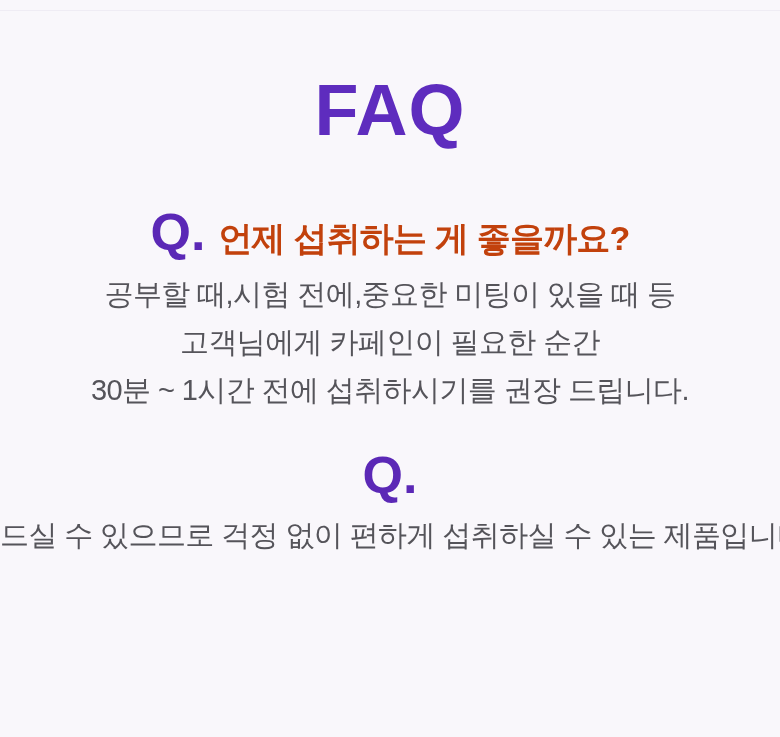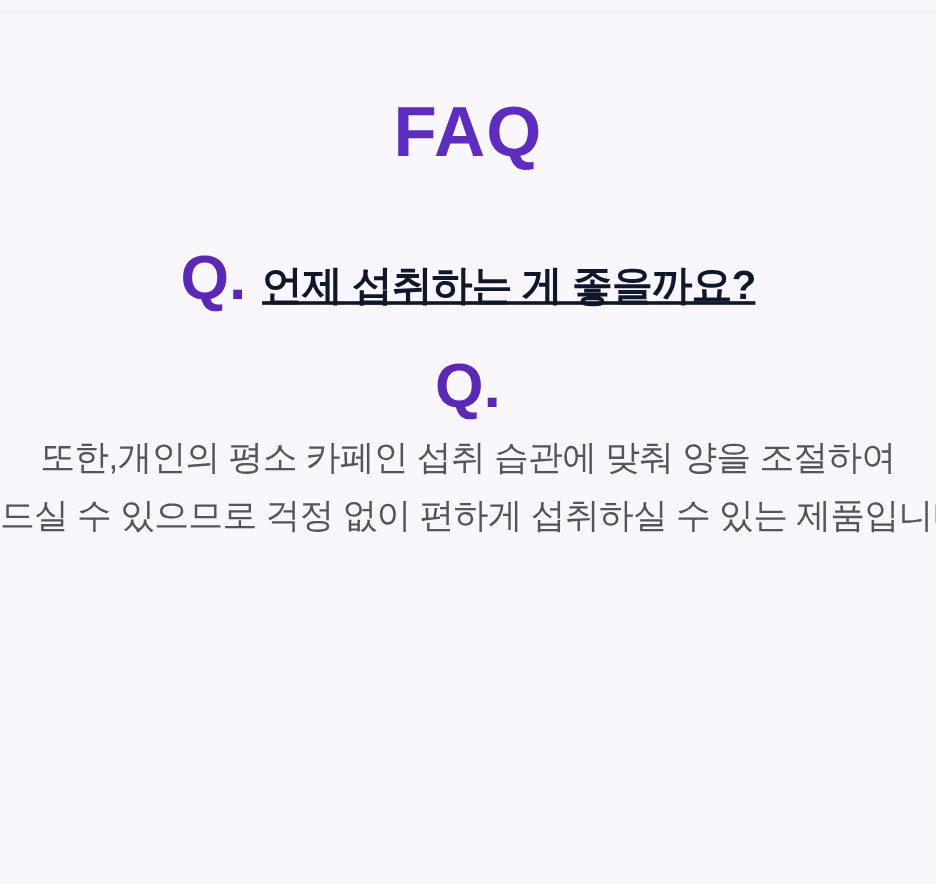--- a/index.html
+++ b/index.html
@@ -22,21 +22,21 @@
     height: 1px;
     background: #EFECF4;
   }
   .faq-section {
     width: 780px;
     text-align: center;
   }
   .faq-title {
     margin: 0;
     padding-top: 68px;
-    font-size: 59px;
+    font-size: 72px;
     line-height: 84px;
     font-weight: 800;
     letter-spacing: 1px;
     color: #5E2CBE;
   }
   .q-row {
     display: flex;
     justify-content: center;
     align-items: baseline;
     gap: 13px;
@@ -47,22 +47,21 @@
   .q-mark {
     font-size: 52px;
     line-height: 56px;
     font-weight: 800;
     color: #5B28B6;
   }
   .q-text {
     font-size: 34px;
     font-weight: 700;
     letter-spacing: -0.8px;
-    color: #0f172a;
-    text-decoration: underline;
+    color: #c2410c;
   }
   .answer {
     margin: 8px 0 0 0;
     font-size: 29px;
     line-height: 48px;
     font-weight: 400;
     letter-spacing: -0.6px;
     color: #55545A;
   }
   .answer .line {
@@ -76,25 +75,29 @@
 
 <main class="faq-section">
 
   <h1 class="faq-title">FAQ</h1>
 
   <section>
     <h2 class="q-row q-row-1" style="margin-bottom:0;">
       <span class="q-mark">Q.</span>
       <span class="q-text">언제 섭취하는 게 좋을까요?</span>
     </h2>
+    <p class="answer">
+      <span class="line" style="display:block">공부할 때,시험 전에,중요한 미팅이 있을 때 등</span>
+      <span class="line" style="display:block">고객님에게 카페인이 필요한 순간</span>
+      <span class="line" style="display:block">30분 ~ 1시간 전에 섭취하시기를 권장 드립니다.</span>
+    </p>
   </section>
 
   <section>
     <h2 class="q-row q-row-2" style="margin-bottom:0;">
       <span class="q-mark">Q.</span>
     </h2>
     <p class="answer">
-      <span class="line" style="display:block">또한,개인의 평소 카페인 섭취 습관에 맞춰 양을 조절하여</span>
       <span class="line" style="display:block">드실 수 있으므로 걱정 없이 편하게 섭취하실 수 있는 제품입니다.</span>
     </p>
   </section>
 
 </main>
 
 </body></html>

